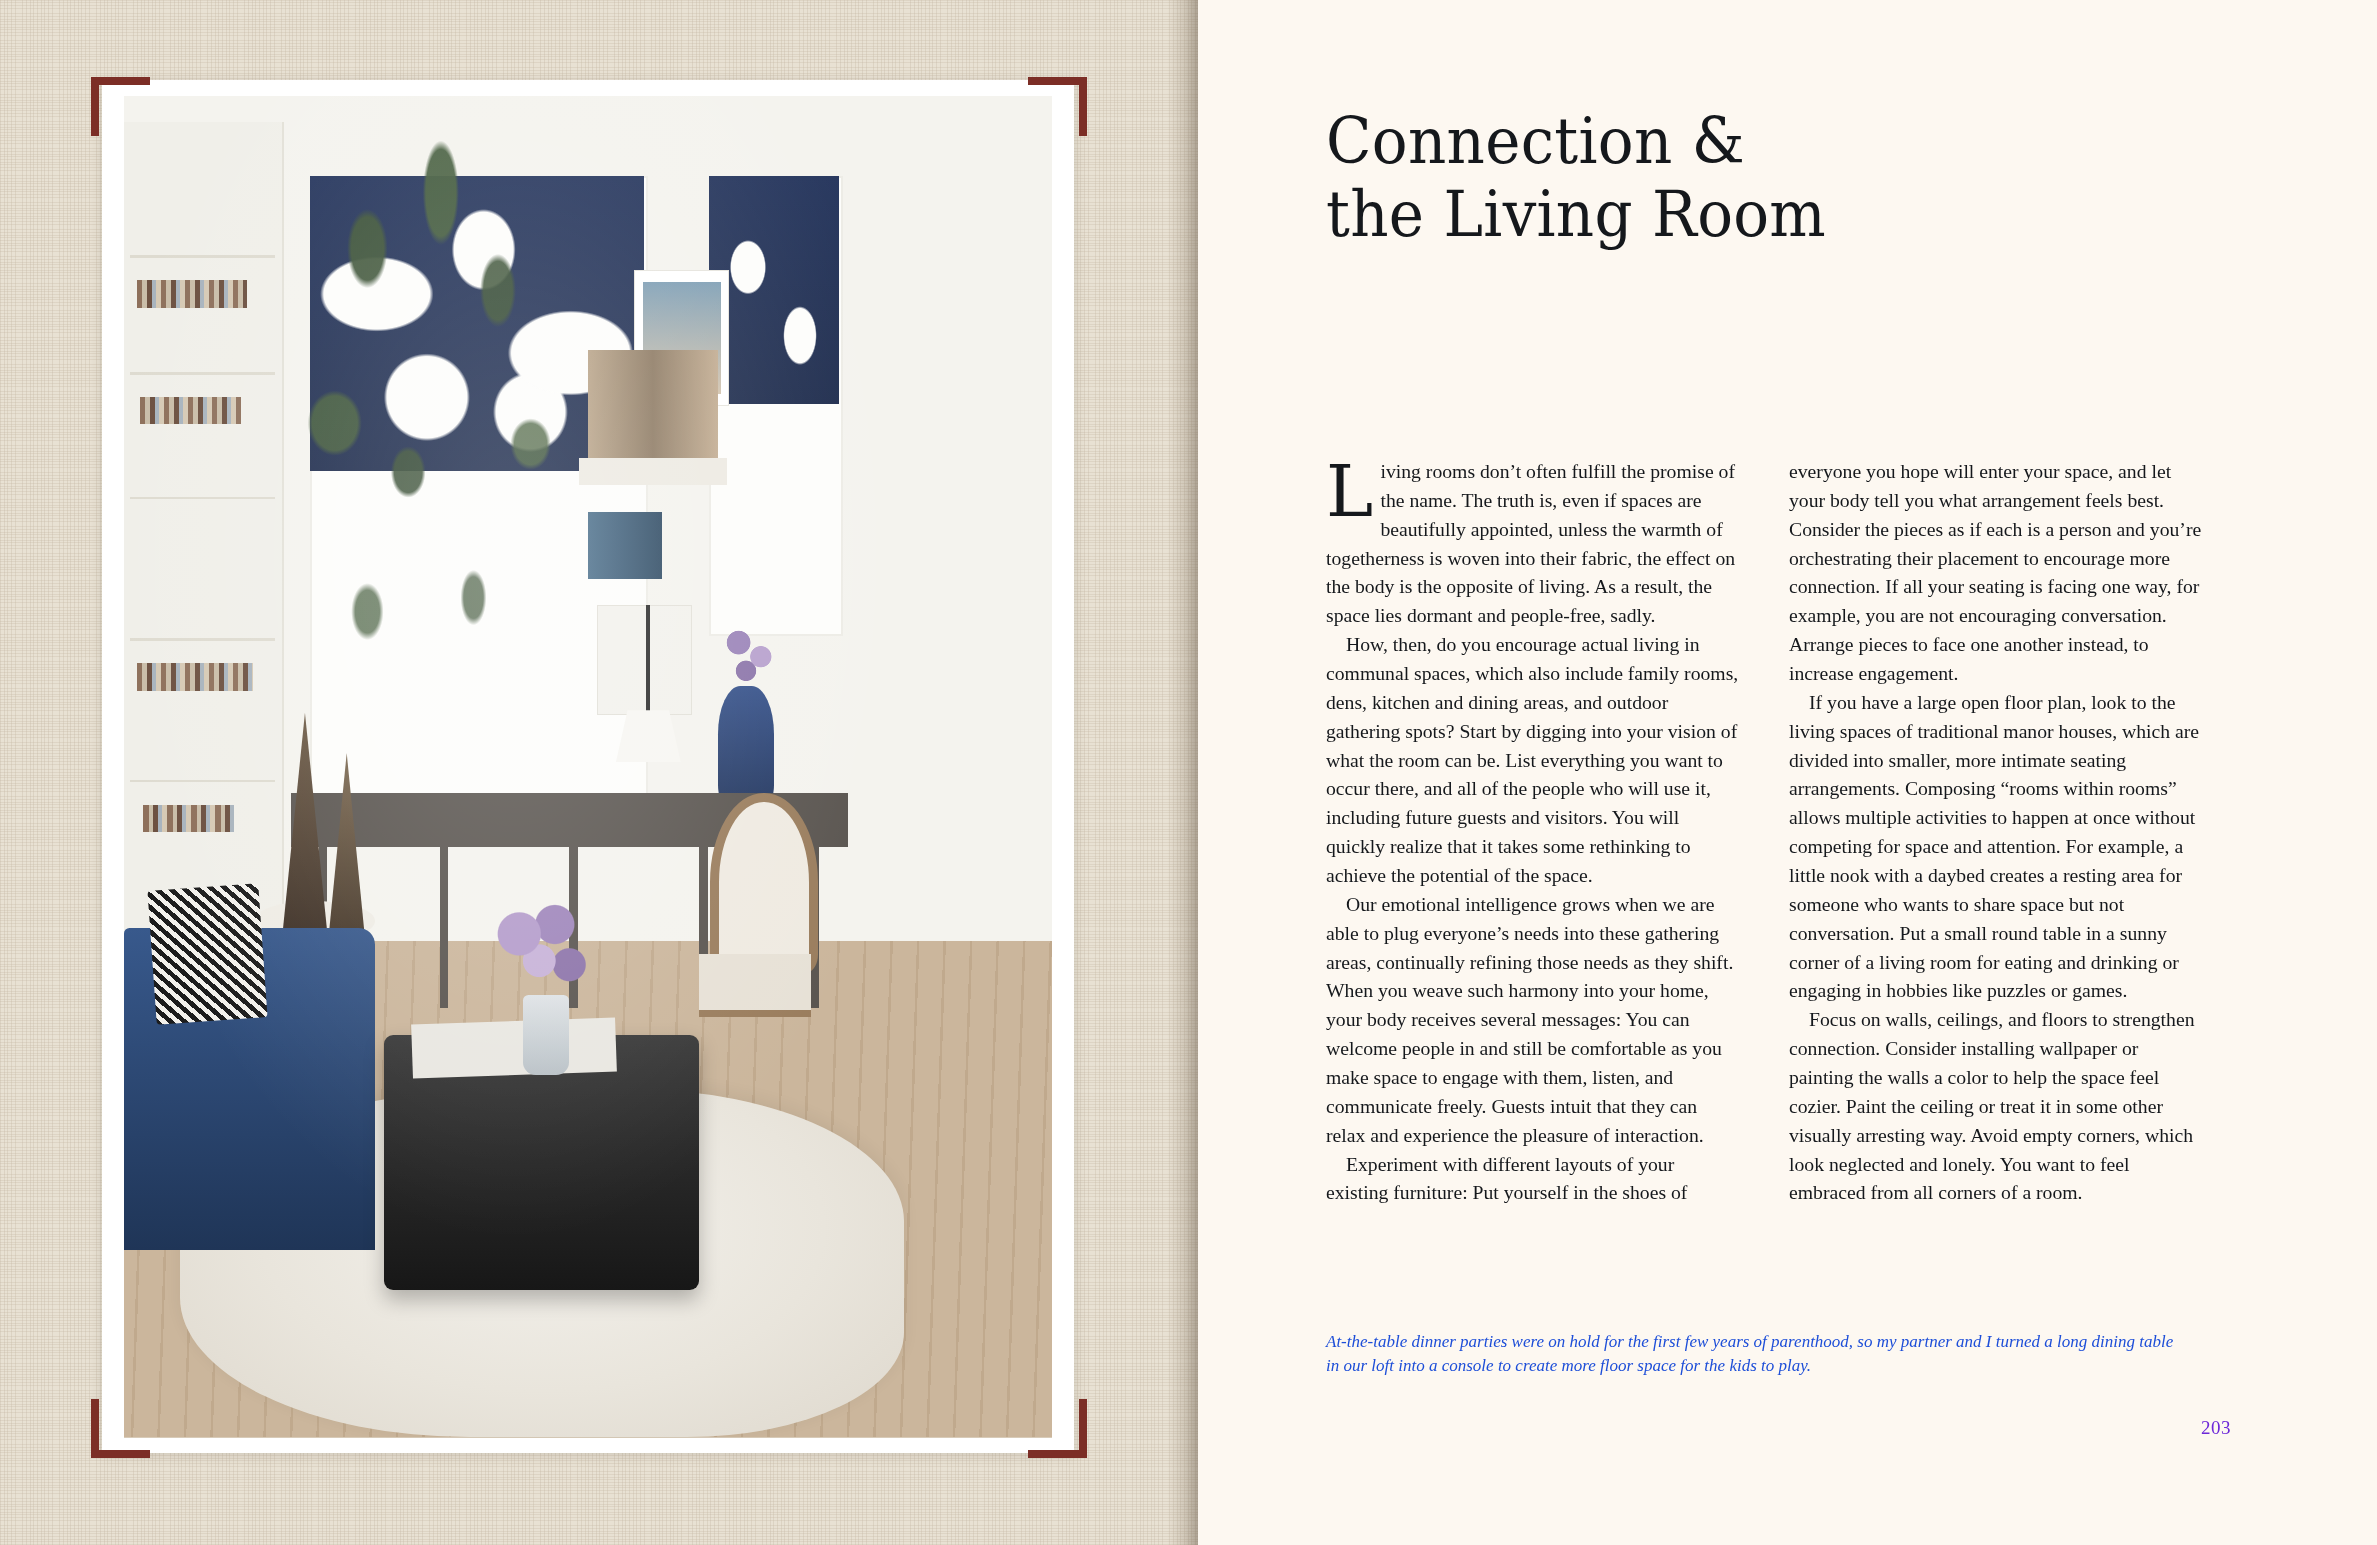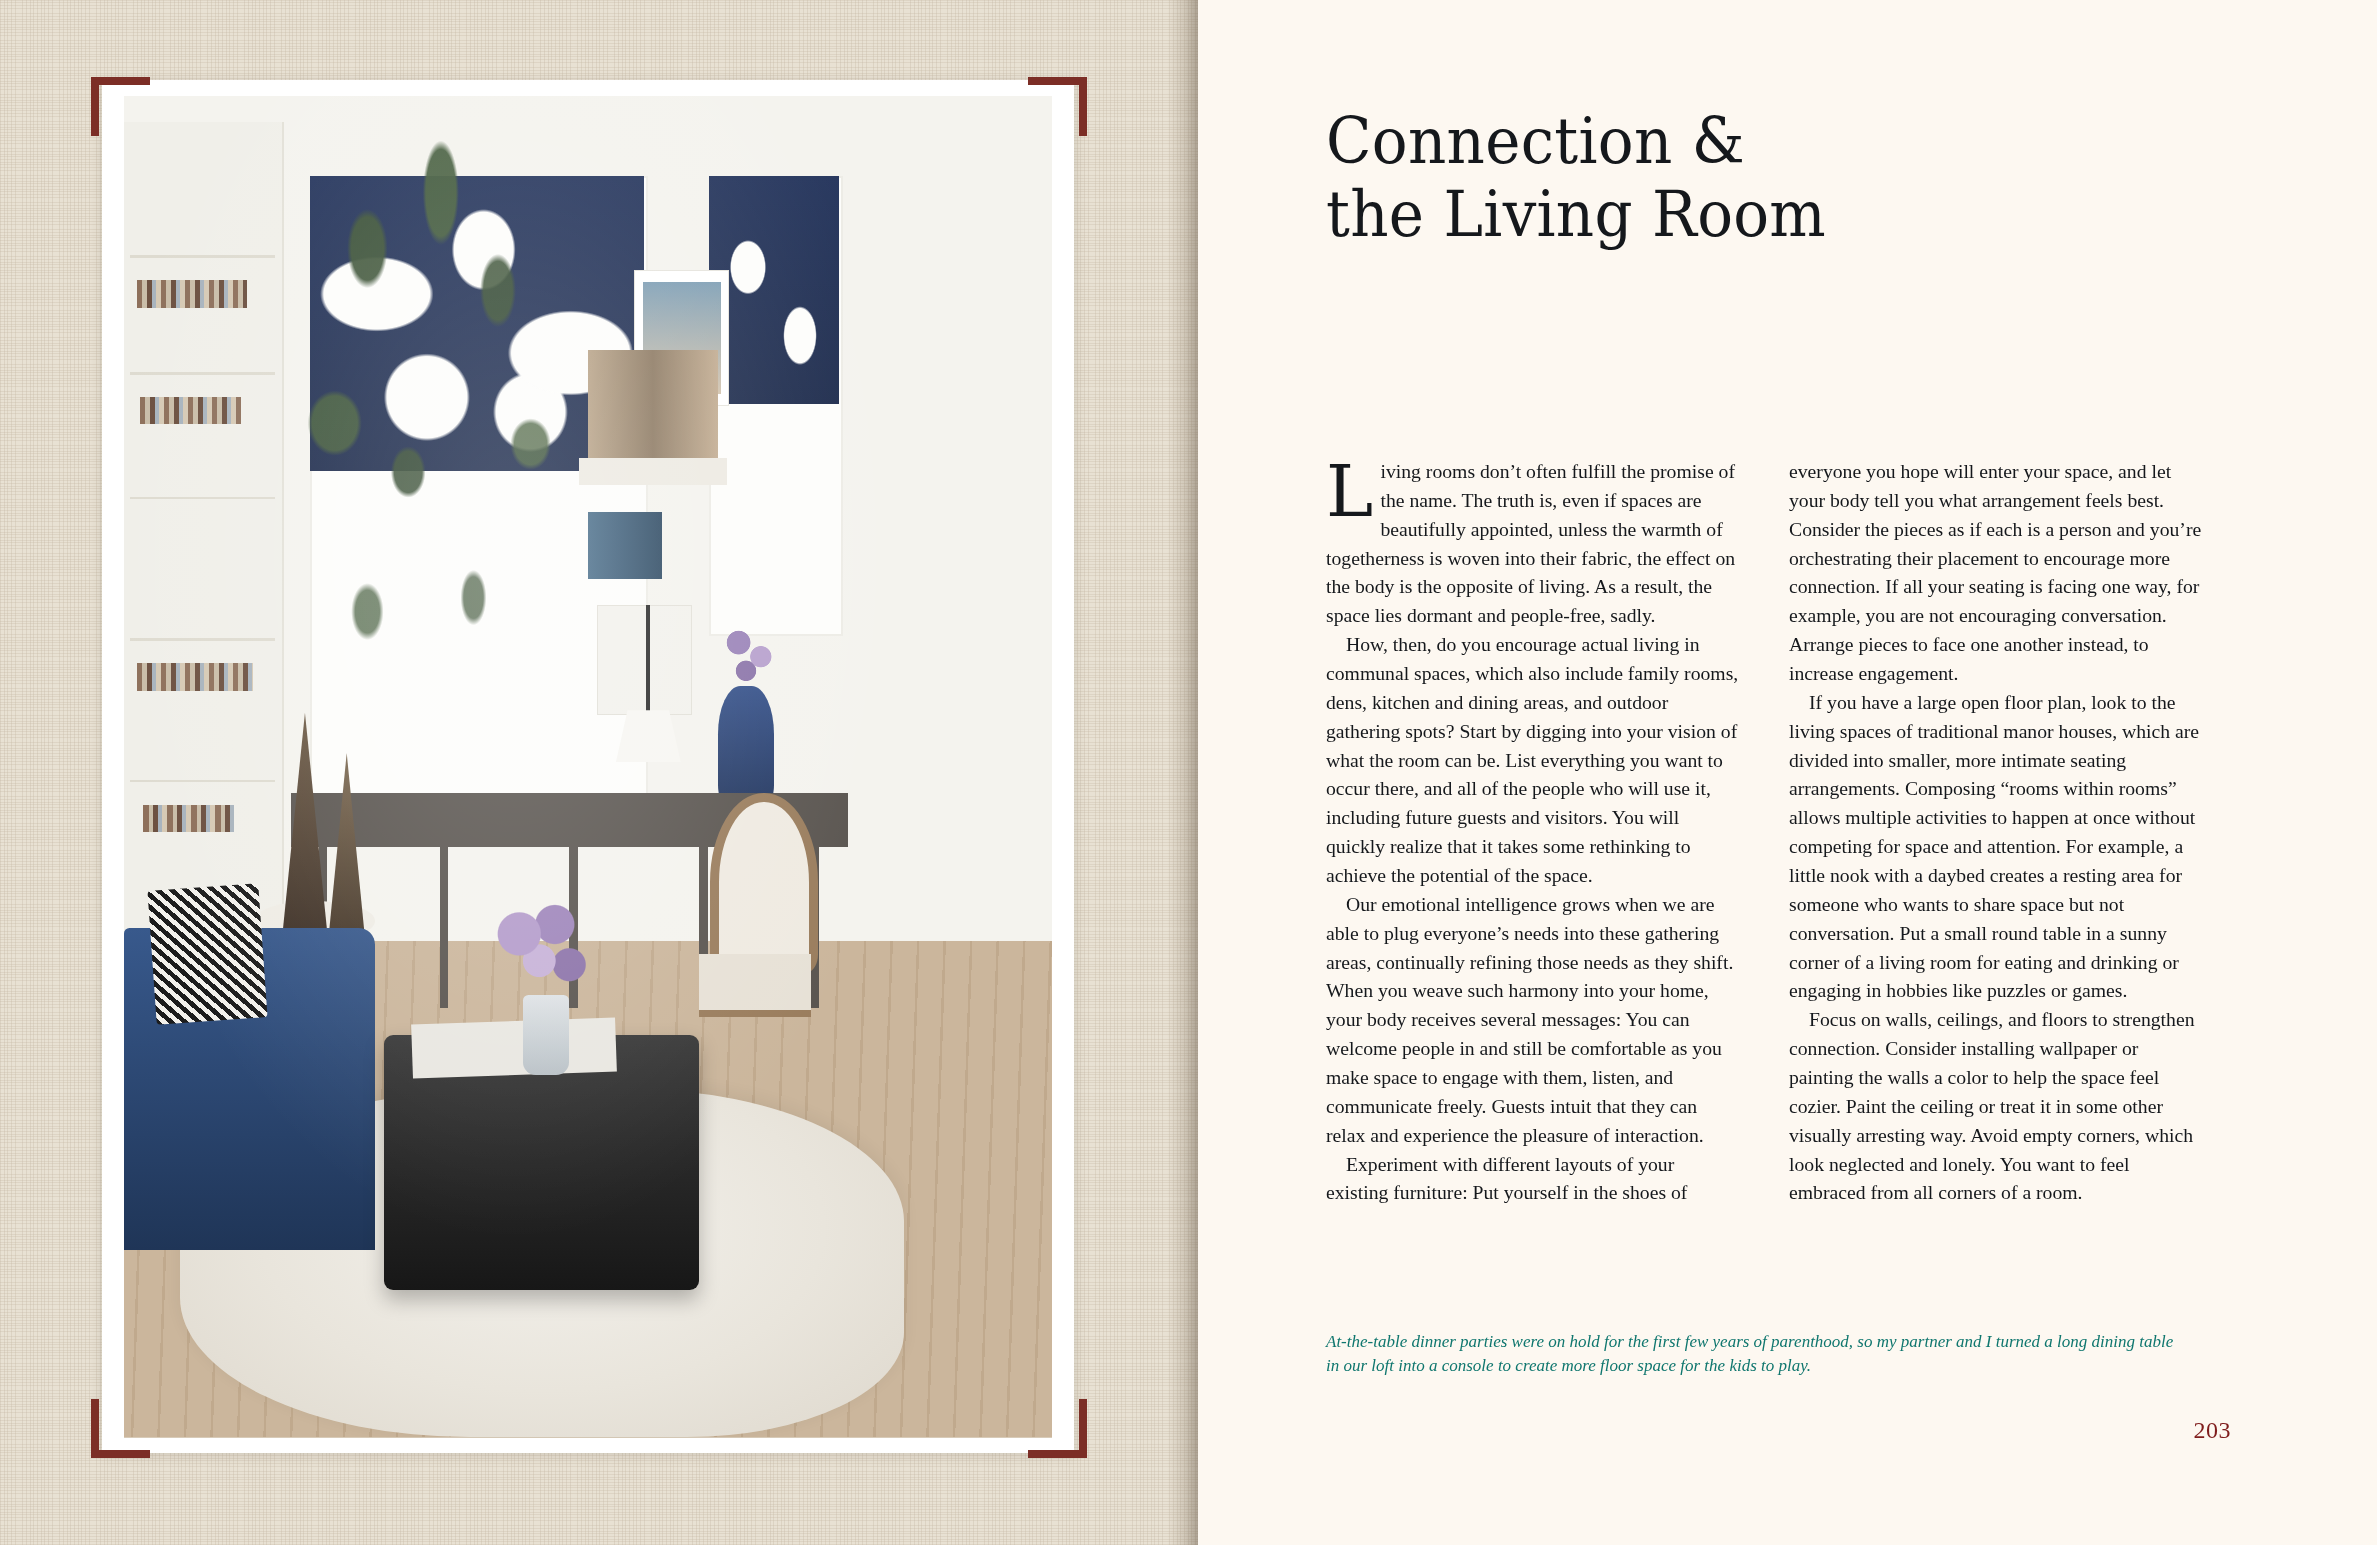--- a/index.html
+++ b/index.html
@@ -147,25 +147,25 @@
     text-align:left;
   }
   .cols p{margin:0;text-indent:0;}
   .cols p + p{text-indent:20px;}
   .dropcap{
     float:left;font-family:"DejaVu Serif", serif;
     font-size:71px;line-height:.82;padding:5.5px 7.3px 0 0;color:#15181c;
   }
   .caption{
     position:absolute;left:128px;top:1330px;width:860px;
-    font-style:italic;font-size:17px;line-height:1.42;color:#0f766e;
+    font-style:italic;font-size:17px;line-height:1.42;color:#1d4ed8;
   }
   .folio{
     position:absolute;right:146px;top:1417px;
-    font-size:24px;color:#7f1d1d;letter-spacing:0.5px;
+    font-size:19px;color:#6d28d9;letter-spacing:0.5px;
   }
 </style>
 </head>
 <body>
 
 <div class="spread">
 
   <div class="left-page">
 
     <div class="photo-wrap">

